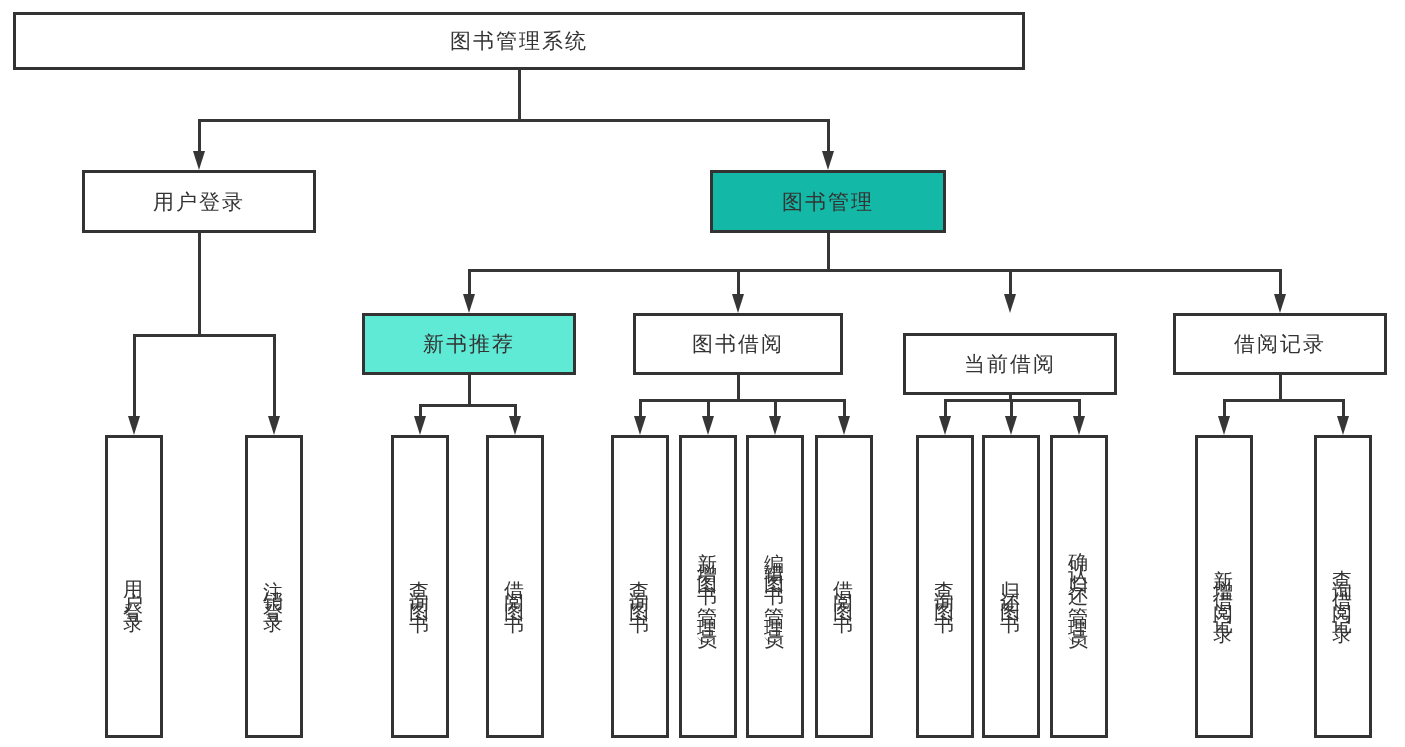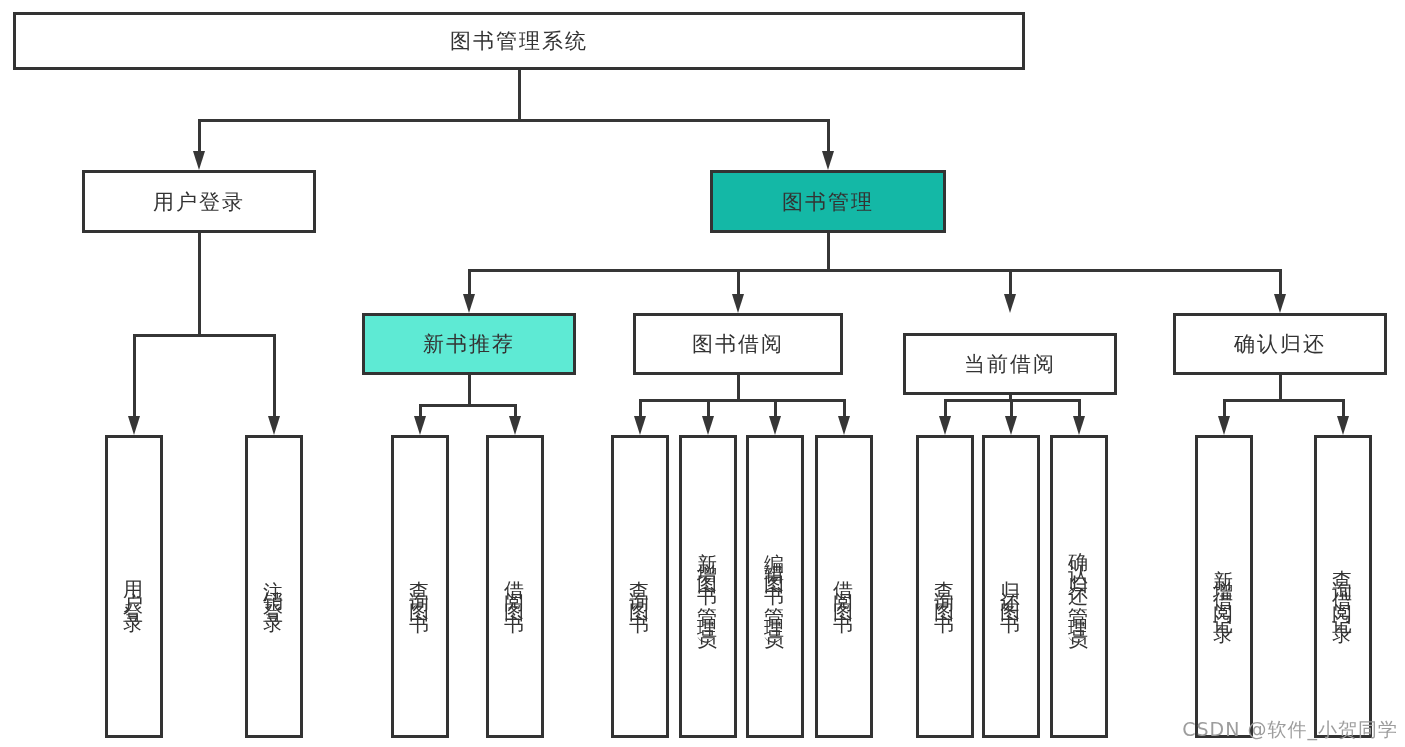--- a/index.html
+++ b/index.html
@@ -61,41 +61,40 @@
     letter-spacing: 1px;
     color: #9d9d9d;
     z-index: 5;
     white-space: nowrap;
   }
 </style>
 </head>
 <body>
 
 <div id="canvas">
-  <div id="watermark">CSDN @软件_小贺同学</div>
 <div class="node" style="left: 13px; top: 12px; width: 1012px; height: 58px; border-color: rgb(51, 51, 51); background: rgb(255, 255, 255);">
       <span class="label" style="color: rgb(51, 51, 51);">图书管理系统</span>
     </div>
     <div class="node" style="left: 82px; top: 170px; width: 234px; height: 63px; border-color: rgb(51, 51, 51); background: rgb(255, 255, 255);">
       <span class="label" style="color: rgb(51, 51, 51);">用户登录</span>
     </div>
     <div class="node" style="left: 710px; top: 170px; width: 236px; height: 63px; border-color: rgb(51, 51, 51); background: #14b8a6;">
       <span class="label" style="color: rgb(51, 51, 51);">图书管理</span>
     </div>
     <div class="node" style="left: 362px; top: 313px; width: 214px; height: 62px; border-color: rgb(51, 51, 51); background: #5eead4;">
       <span class="label" style="color: rgb(51, 51, 51);">新书推荐</span>
     </div>
     <div class="node" style="left: 633px; top: 313px; width: 210px; height: 62px; border-color: rgb(51, 51, 51); background: rgb(255, 255, 255);">
       <span class="label" style="color: rgb(51, 51, 51);">图书借阅</span>
     </div>
     <div class="node" style="left: 903px; top: 313px; width: 214px; height: 62px; border-color: rgb(51, 51, 51); background: rgb(255, 255, 255); margin-top: 20px;">
       <span class="label" style="color: rgb(51, 51, 51);">当前借阅</span>
     </div>
     <div class="node" style="left: 1173px; top: 313px; width: 214px; height: 62px; border-color: rgb(51, 51, 51); background: rgb(255, 255, 255);">
-      <span class="label" style="color: rgb(51, 51, 51);">确认归还</span>
+      <span class="label" style="color: rgb(51, 51, 51);">借阅记录</span>
     </div>
     <div class="node v" style="left: 105px; top: 435px; width: 58px; height: 303px; border-color: rgb(51, 51, 51); background: rgb(255, 255, 255);">
       <span class="label" style="color: rgb(51, 51, 51);">用户登录</span>
     </div>
     <div class="node v" style="left: 245px; top: 435px; width: 58px; height: 303px; border-color: rgb(51, 51, 51); background: rgb(255, 255, 255);">
       <span class="label" style="color: rgb(51, 51, 51);">注销登录</span>
     </div>
     <div class="node v" style="left: 391px; top: 435px; width: 58px; height: 303px; border-color: rgb(51, 51, 51); background: rgb(255, 255, 255);">
       <span class="label" style="color: rgb(51, 51, 51);">查询图书</span>
     </div>

